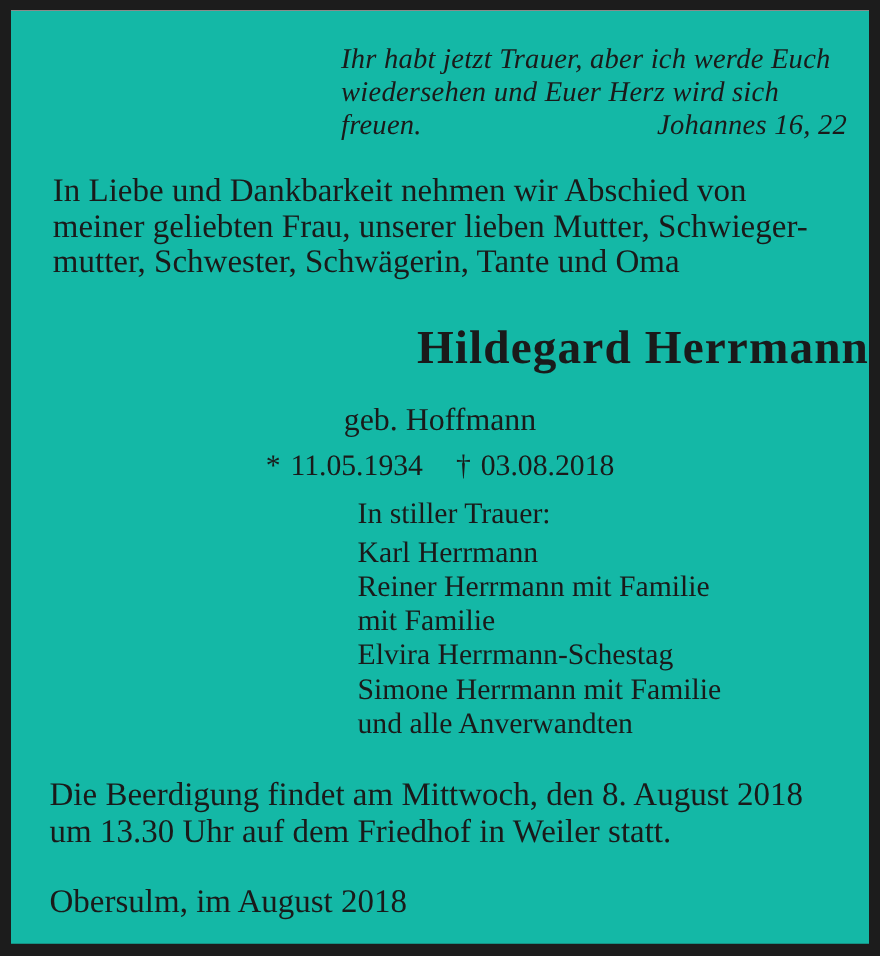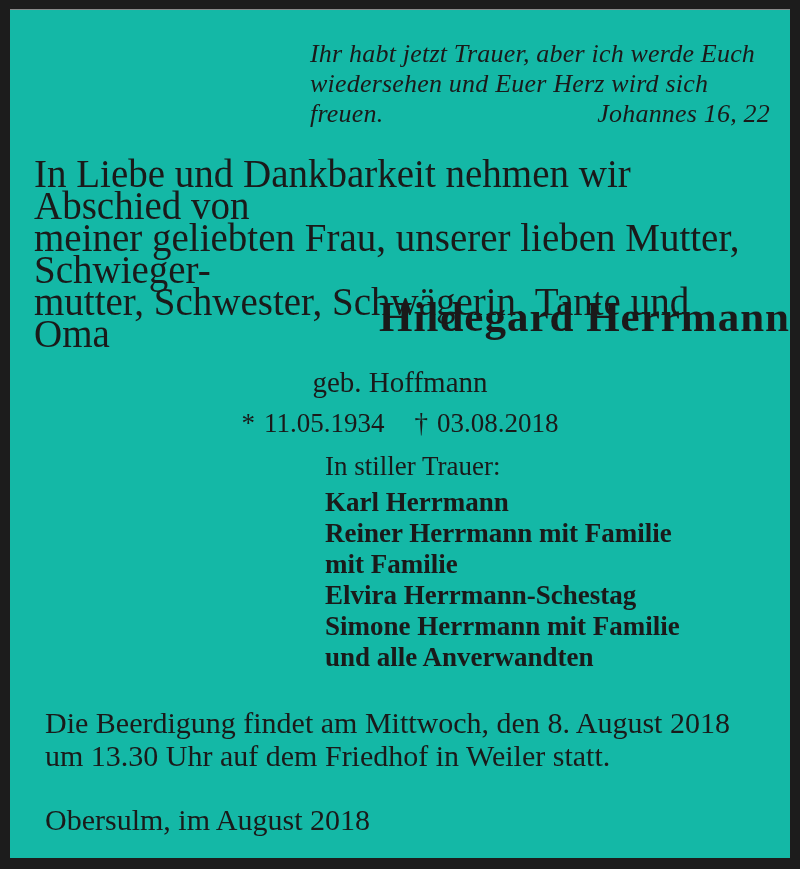--- a/index.html
+++ b/index.html
@@ -42,24 +42,24 @@
     line-height: 30px;
     letter-spacing: 0.2px;
   }
   .quote-last-line {
     display: flex;
     justify-content: space-between;
     gap: 42px;
   }
   .intro {
     position: absolute;
-    left: 24px;
+    left: 38px;
     top: 149px;
     width: 730px;
-    font-size: 39px;
+    font-size: 30px;
     line-height: 32px;
   }
   .deceased-name {
     position: absolute;
     left: 0;
     right: 0;
     top: 276px;
     text-align: right;
     font-size: 43px;
     font-weight: bold;
@@ -98,21 +98,21 @@
     left: 315px;
     top: 442px;
     font-size: 27px;
     line-height: 30px;
   }
   .mourners {
     position: absolute;
     left: 315px;
     top: 478px;
     font-size: 27px;
-    font-weight: bold;
+    font-weight: normal;
     line-height: 31px;
   }
   .funeral {
     position: absolute;
     left: 35px;
     top: 697px;
     width: 730px;
     font-size: 30px;
     line-height: 33px;
   }

